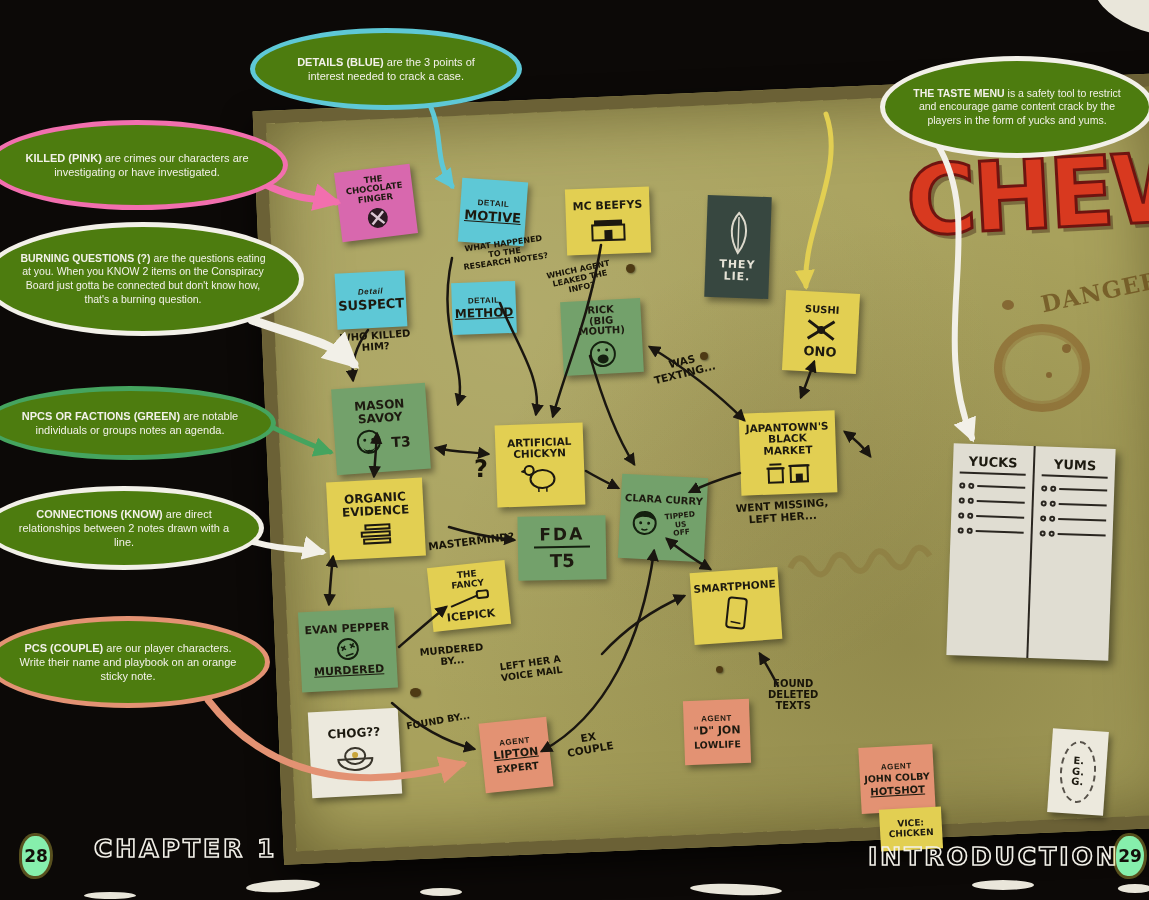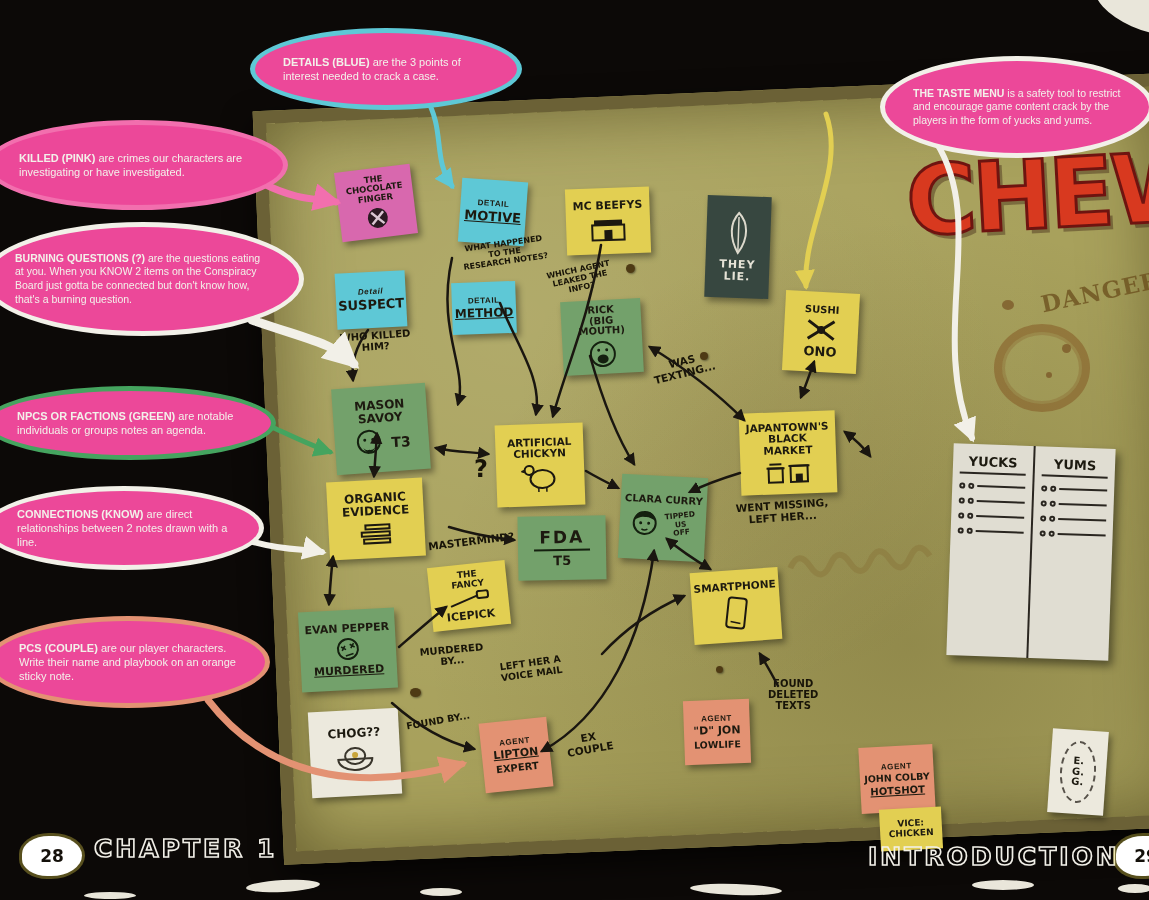--- a/index.html
+++ b/index.html
@@ -47,41 +47,41 @@
   .nextra{font-family:"DejaVu Sans",sans-serif;font-weight:bold;font-size:7.5px;line-height:1.15;white-space:pre-line;transform:rotate(-9deg)}
   .underline{text-decoration:underline}
   .nrow{display:flex;align-items:center;justify-content:center;gap:6px}
   .ndivider{width:70%;border-bottom:2px solid #14200f}
 
   
   .annot{position:absolute;font-family:"DejaVu Sans",sans-serif;font-weight:bold;font-size:10px;
     line-height:1.12;color:#181408;white-space:pre-line;text-align:center;transform:rotate(var(--r,0deg))}
 
   
-  .bubble{position:absolute;border-radius:50%;background:#ec4899;color:#f3f1ea;border:5px solid #f2f0e8;
-    display:flex;align-items:center;justify-content:center;text-align:left;font-size:11px;line-height:1.3;
+  .bubble{position:absolute;border-radius:50%;background:#4d7c0f;color:#f3f1ea;border:5px solid #f2f0e8;
+    display:flex;align-items:center;justify-content:center;text-align:center;font-size:11px;line-height:1.3;
     padding:14px 28px;z-index:30}
   .bubble b{font-weight:bold}
 
   
   .paper{position:absolute;background:#e0ddd2;box-shadow:4px 5px 8px rgba(0,0,0,.45);transform:rotate(2deg)}
   .paper .cols{display:flex;height:100%}
   .paper .col{flex:1;padding:10px 7px;display:flex;flex-direction:column;gap:9px}
   .paper .col+.col{border-left:2px solid #2a2620}
   .paper h4{font-family:"DejaVu Sans",sans-serif;font-size:13px;font-weight:bold;text-align:center;
     border-bottom:2px solid #2a2620;padding-bottom:3px;color:#1d1a10}
   .menu-row{display:flex;align-items:center;gap:3px}
   .menu-row i{width:6px;height:6px;border:2px solid #2a2620;border-radius:50%;display:inline-block}
   .menu-row u{flex:1;border-bottom:2px solid #2a2620;height:1px}
 
   .egg-inner{border:2px dashed #57524a;border-radius:50%;width:36px;height:62px;
     display:flex;align-items:center;justify-content:center}
 
   
-  .pagenum{position:absolute;width:60px;height:40px;background:#ffffff;border-radius:48% 52% 55% 45%;
+  .pagenum{position:absolute;width:28px;height:40px;background:#86efac;border-radius:48% 52% 55% 45%;
     display:flex;align-items:center;justify-content:center;font-family:"DejaVu Sans",sans-serif;
     font-weight:bold;font-size:17px;color:#14100a;box-shadow:0 0 0 3px rgba(231,216,75,.35);z-index:40}
   .outline-text{position:absolute;font-family:"DejaVu Sans",sans-serif;font-weight:800;font-size:25px;
     letter-spacing:3px;color:transparent;-webkit-text-stroke:1.6px #f2f0e8;z-index:40}
   .splat{position:absolute;background:#e9e6da;border-radius:50%;z-index:5}
 
   svg.overlay{position:absolute;inset:0;width:1149px;height:900px;pointer-events:none;z-index:20}
   .icon{flex:0 0 auto}
 </style>
 </head>
@@ -227,21 +227,21 @@
           </svg>
         <span class="nextra">TIPPED
 US
 OFF</span>
       </div>
     </div>
 
     <div class="note green" style="left:518px;top:516px;width:88px;height:64px;--r:-1deg">
       <span class="ntitle" style="font-size:17px;letter-spacing:2px">FDA</span>
       <div class="ndivider"></div>
-      <span class="nbadge" style="font-size:13px">T5</span>
+      <span class="nbadge" style="font-size:18px">T5</span>
     </div>
 
     <div class="note yellow" style="left:430px;top:564px;width:78px;height:64px;--r:-6deg">
       <span class="ntitle" style="font-size:9px">THE
 FANCY</span>
       <svg class="icon" width="42" height="16" viewBox="0 0 42 16">
           <path d="M2,14 L30,5" stroke="#1c1810" stroke-width="2"></path>
           <rect x="29" y="1" width="11" height="7" rx="2" fill="none" stroke="#1c1810" stroke-width="2"></rect>
         </svg>
       <span class="nsub" style="font-size:11px">ICEPICK</span>

